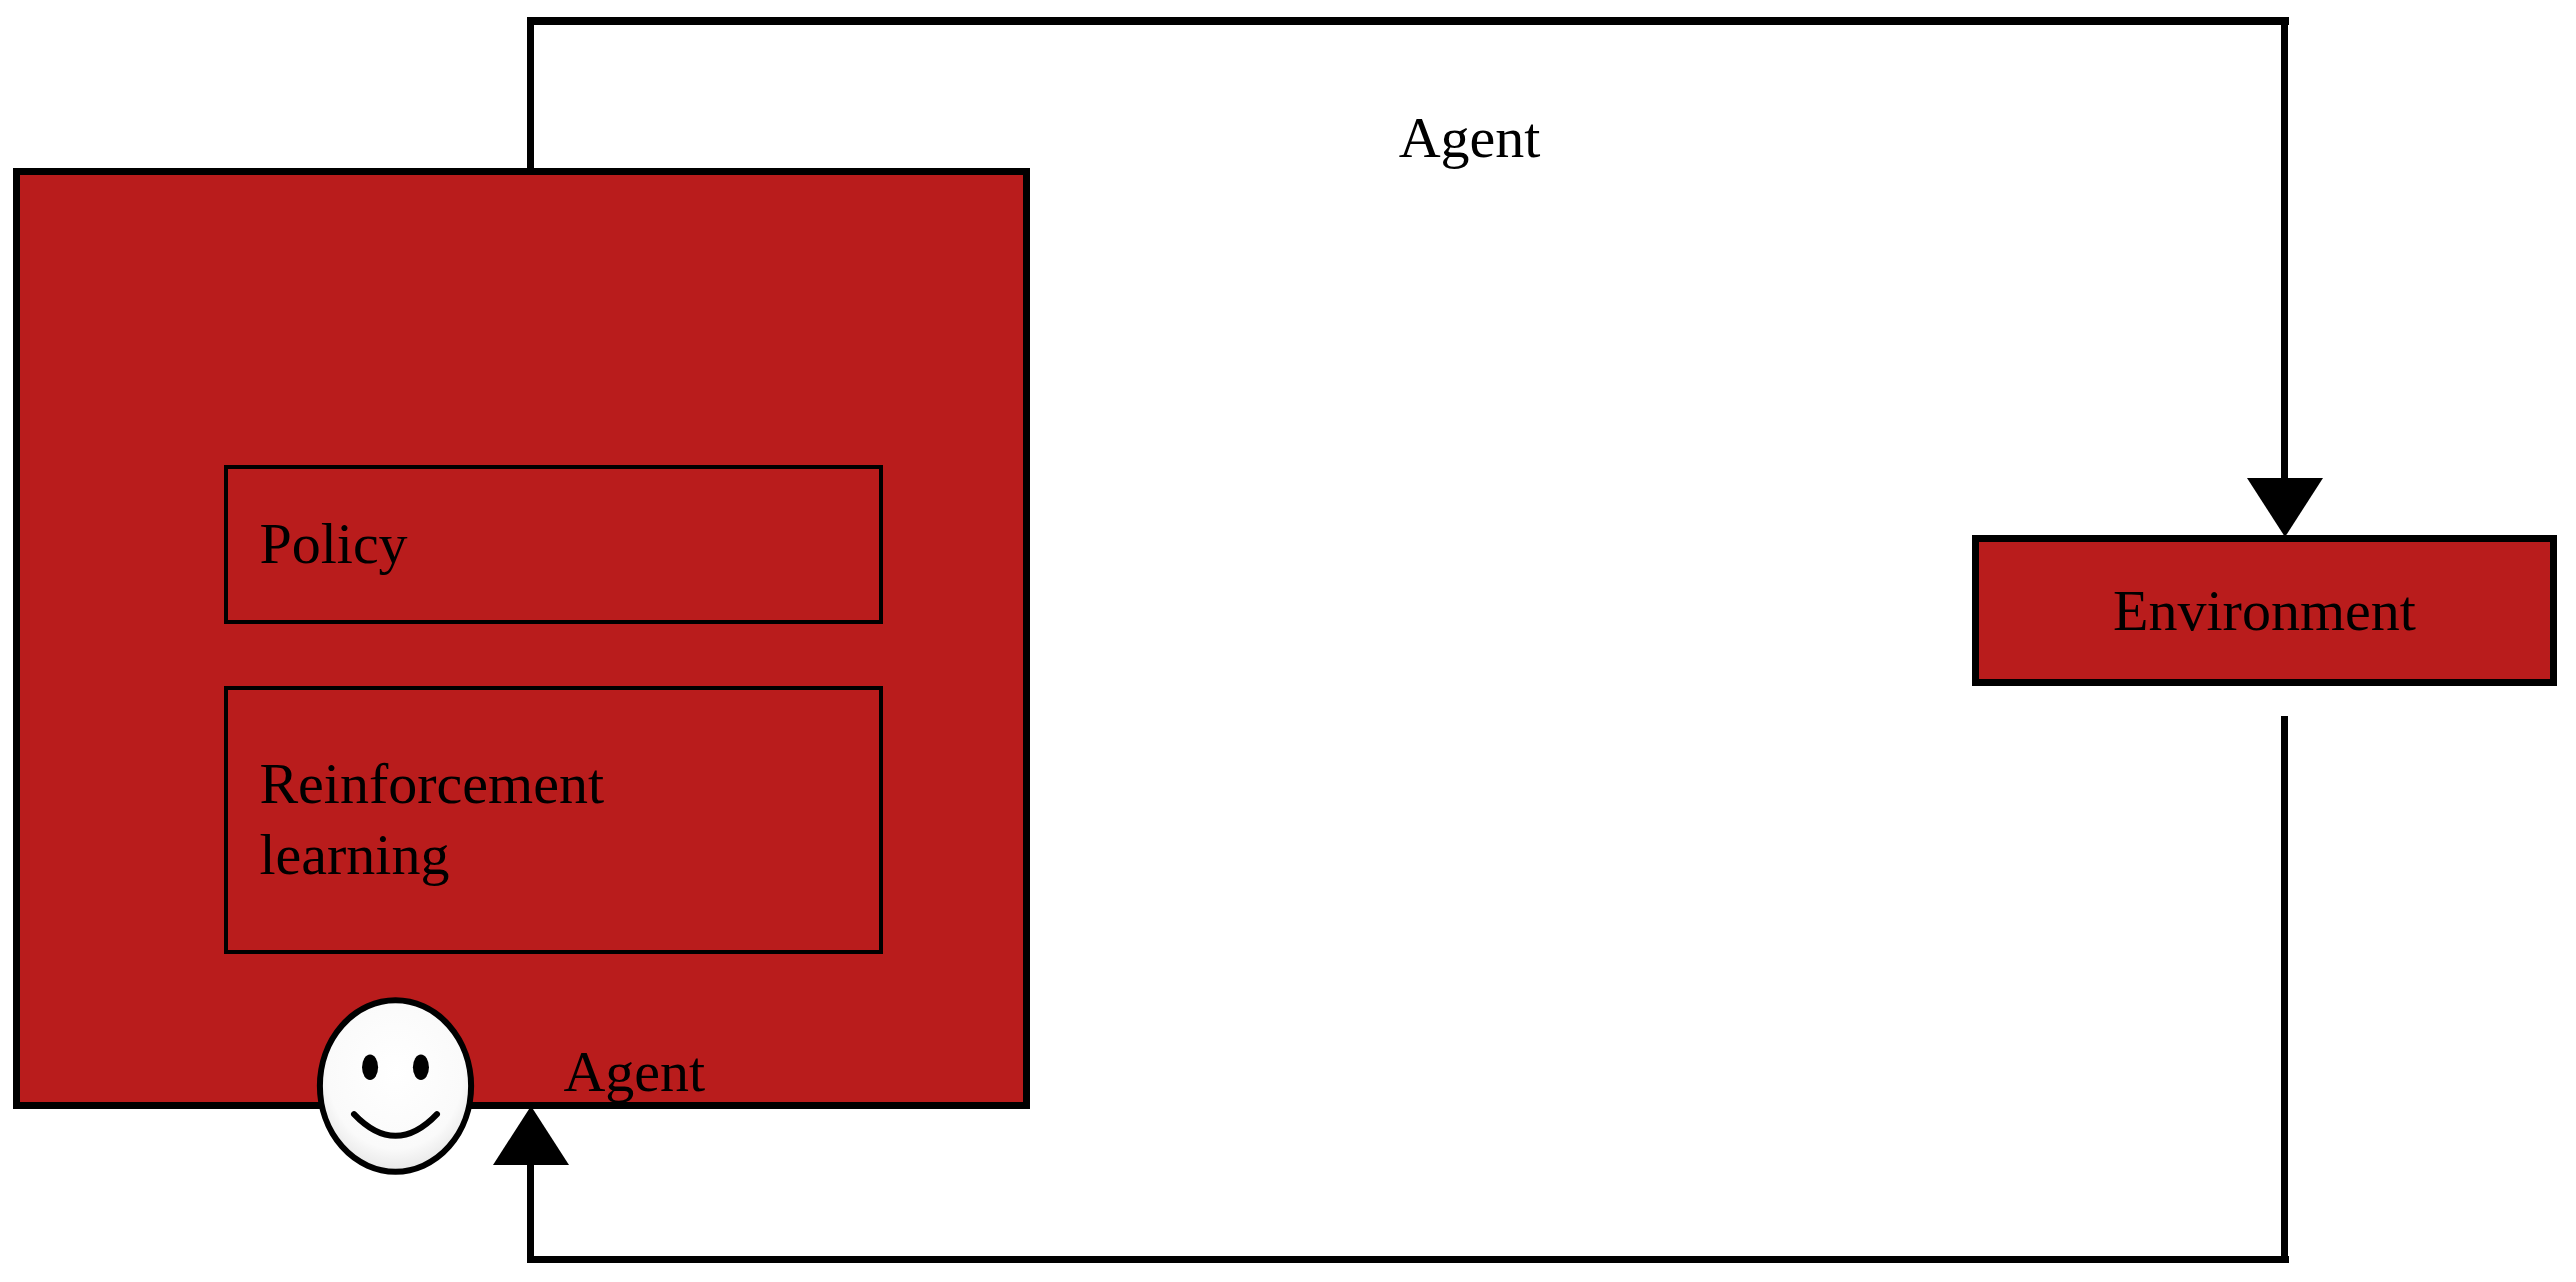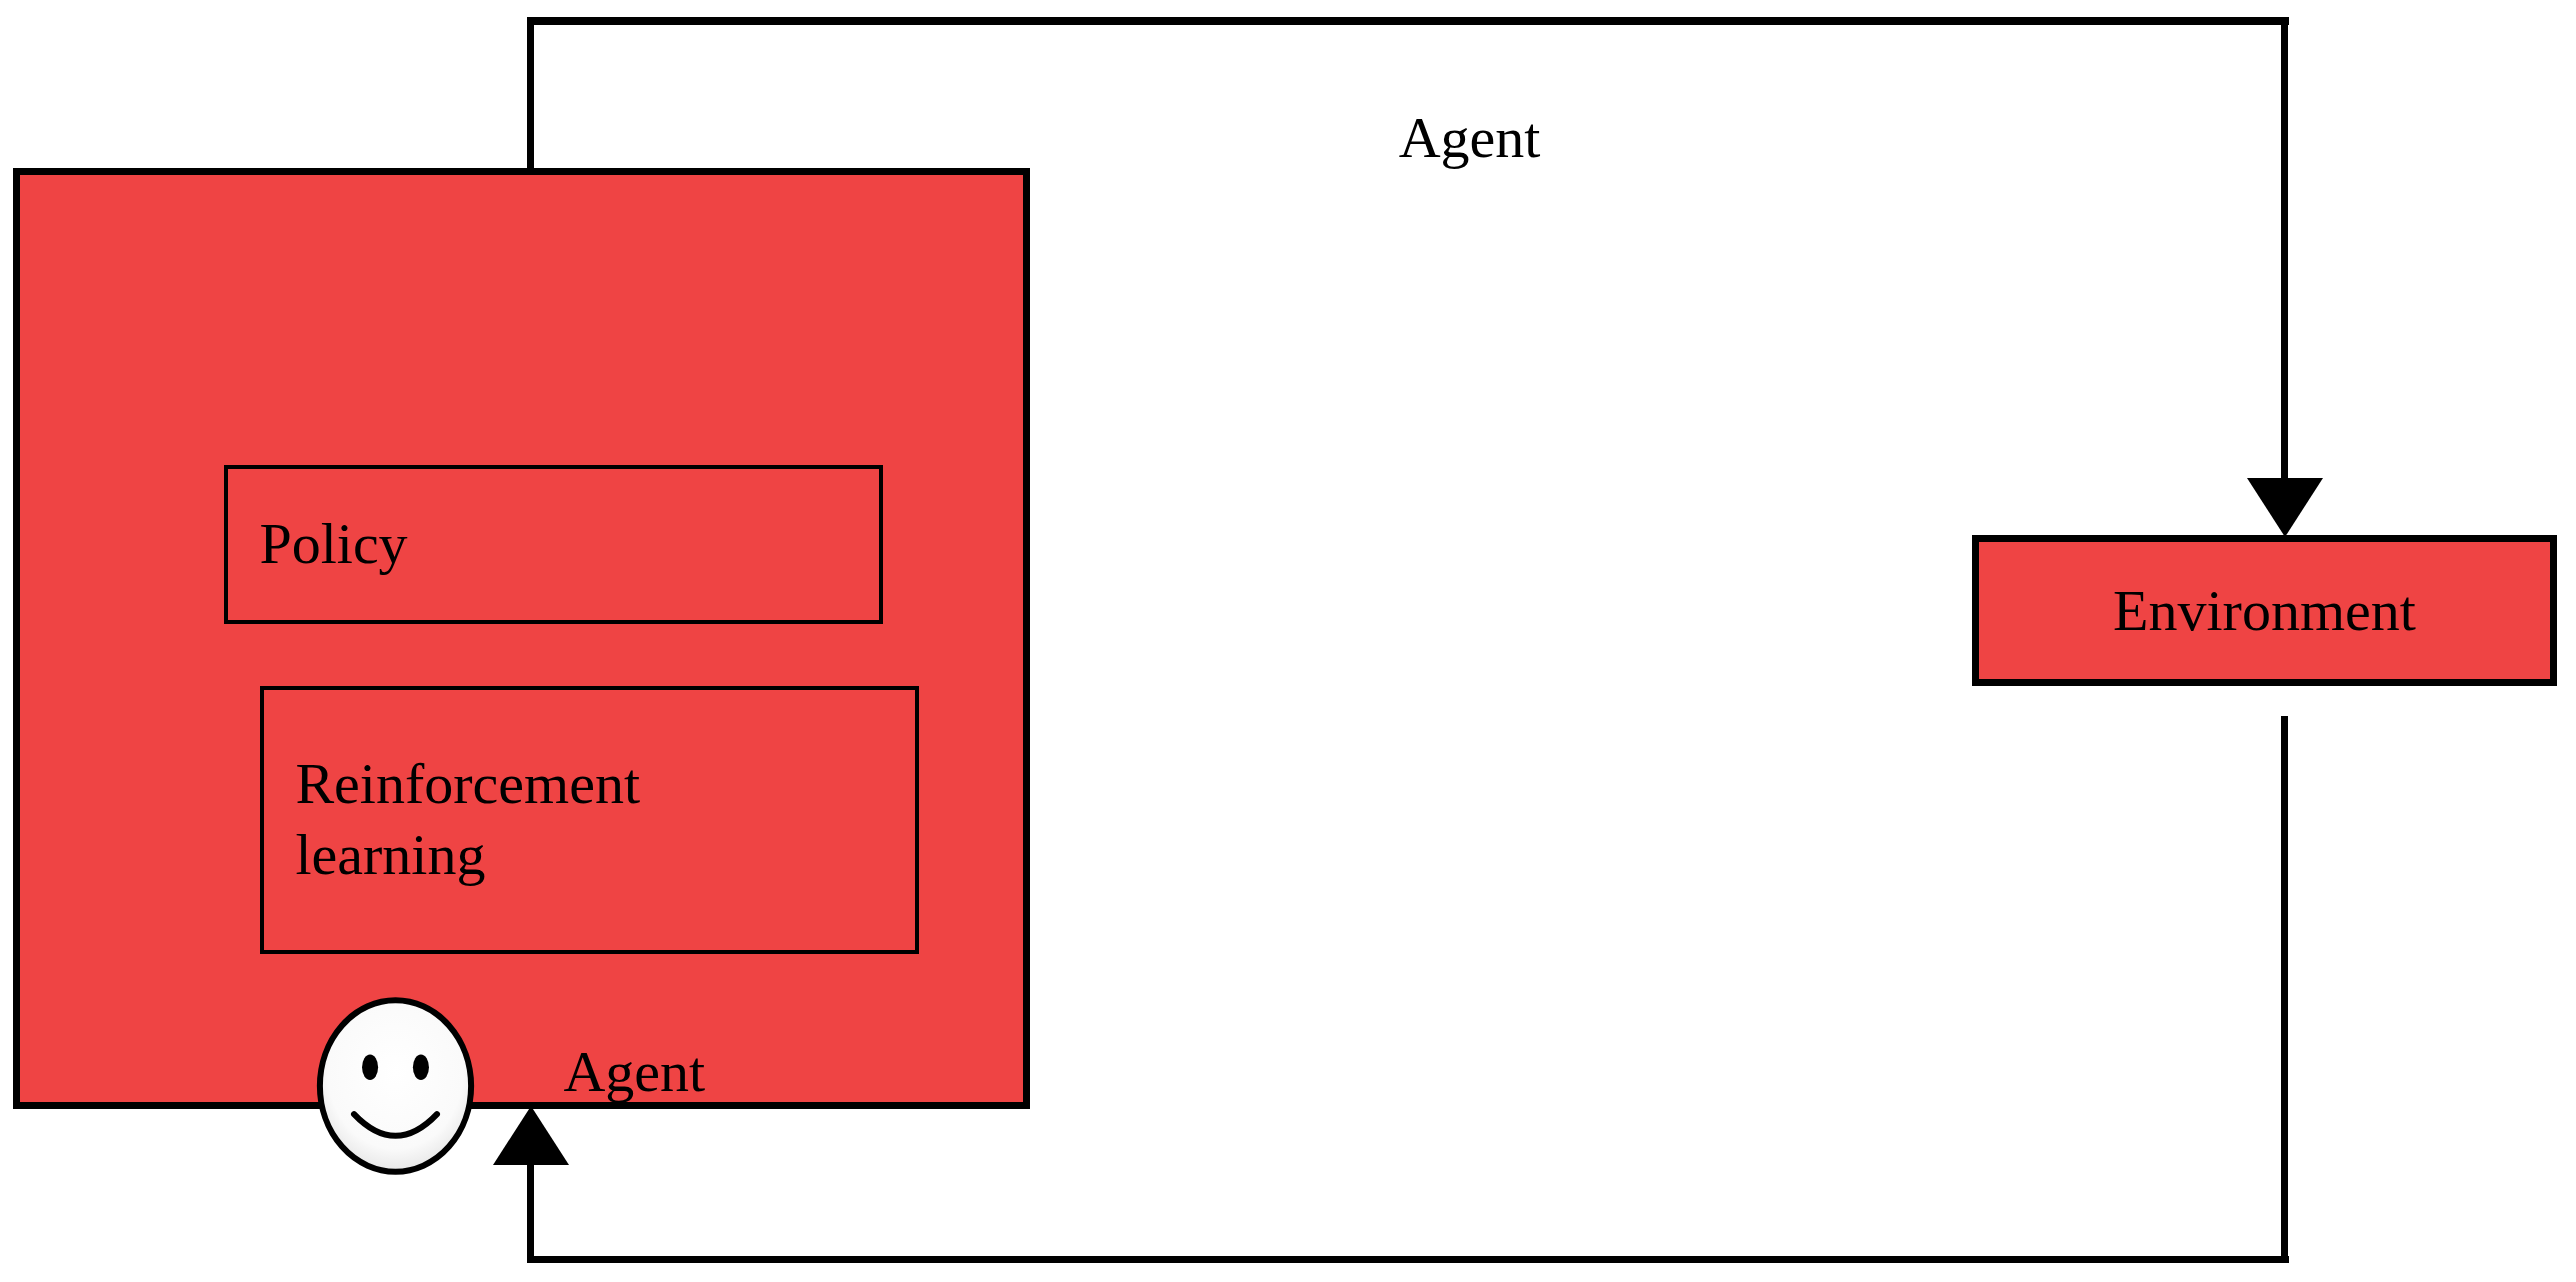--- a/index.html
+++ b/index.html
@@ -15,21 +15,21 @@
   #canvas {
     position: relative;
     width: 2576px;
     height: 1283px;
     background: #ffffff;
     overflow: hidden;
   }
   
   .box {
     position: absolute;
-    background: #ef4444;
+    background: #b91c1c;
     box-sizing: border-box;
     display: flex;
     align-items: center;
     justify-content: flex-start;
   }
   .box-outer {
     border: 7.4px solid #000000;
   }
   .box-inner {
     border: 4.7px solid #000000;
@@ -54,21 +54,20 @@
     font-size: 58px;
     line-height: 1.05;
     white-space: nowrap;
   }
   
   #rl-box {
     left: 204px;
     top: 511px;
     width: 659px;
     height: 268px;
-    margin-left: 36px;
   }
   #rl-label {
     padding-left: 31px;
     font-size: 58px;
     line-height: 1.22;
     max-width: 510px;
   }
   
   #environment-box {
     left: 1972px;

